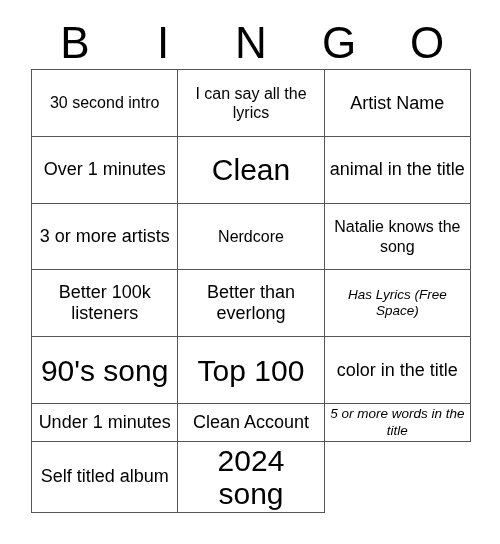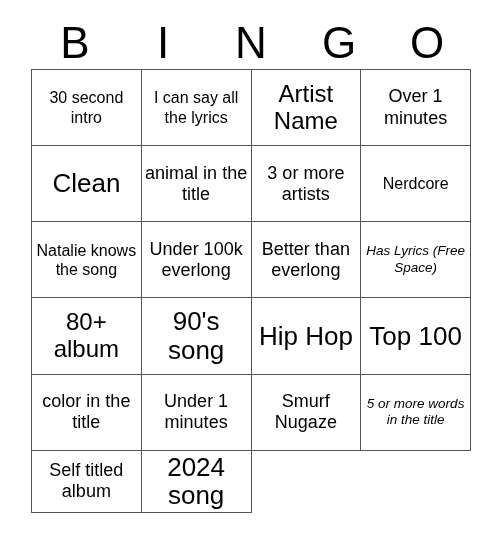--- a/index.html
+++ b/index.html
@@ -49,21 +49,21 @@
   .grid {
     position: absolute;
     left: 31px;
     top: 69px;
     width: 440px;
     height: 444px;
     box-sizing: border-box;
     border-top: 1px solid #555555;
     border-left: 1px solid #555555;
     display: grid;
-    grid-template-columns: repeat(4, 1fr);
+    grid-template-columns: repeat(3, 1fr);
     grid-template-rows: repeat(5, 1fr);
     background: #ffffff;
   }
 
   .cell {
     box-sizing: border-box;
     border-right: 1px solid #555555;
     border-bottom: 1px solid #555555;
     display: flex;
     align-items: center;
@@ -80,22 +80,22 @@
     text-align: center;
     line-height: 1.15;
     word-wrap: break-word;
     color: #000000;
   }
 
   
   .sz-xs .cell-text { font-size: 13.5px; line-height: 1.22; font-style: italic; }
   .sz-sm .cell-text { font-size: 16px;   line-height: 1.2; }
   .sz-md .cell-text { font-size: 18px;   line-height: 1.18; }
-  .sz-xl .cell-text { font-size: 24px;   line-height: 1.12; }
-  .sz-xxl .cell-text { font-size: 26px;  line-height: 1.1; text-align: center; }
+  .sz-xl .cell-text { font-size: 18px;   line-height: 1.12; }
+  .sz-xxl .cell-text { font-size: 30px;  line-height: 1.1; text-align: center; }
 </style>
 </head>
 <body>
 
 <div class="card">
 
   <div class="bingo-header">
     <div class="bingo-letter">B</div>
     <div class="bingo-letter">I</div>
     <div class="bingo-letter">N</div>
@@ -125,48 +125,42 @@
       <div class="cell sz-md">
         <span class="cell-text">3 or more artists</span>
       </div>
       <div class="cell sz-sm">
         <span class="cell-text">Nerdcore</span>
       </div>
       <div class="cell sz-sm">
         <span class="cell-text">Natalie knows the song</span>
       </div>
       <div class="cell sz-md">
-        <span class="cell-text">Under 100k everlong</span>
+        <span class="cell-text">Better 100k listeners</span>
       </div>
       <div class="cell sz-md">
         <span class="cell-text">Better than everlong</span>
       </div>
       <div class="cell sz-xs">
         <span class="cell-text">Has Lyrics (Free Space)</span>
       </div>
-      <div class="cell sz-xl">
-        <span class="cell-text">80+ album</span>
-      </div>
       <div class="cell sz-xxl">
         <span class="cell-text">90's song</span>
-      </div>
-      <div class="cell sz-xxl">
-        <span class="cell-text">Hip Hop</span>
       </div>
       <div class="cell sz-xxl">
         <span class="cell-text">Top 100</span>
       </div>
       <div class="cell sz-md">
         <span class="cell-text">color in the title</span>
       </div>
       <div class="cell sz-md">
         <span class="cell-text">Under 1 minutes</span>
       </div>
       <div class="cell sz-md">
-        <span class="cell-text">Smurf Nugaze</span>
+        <span class="cell-text">Clean Account</span>
       </div>
       <div class="cell sz-xs">
         <span class="cell-text">5 or more words in the title</span>
       </div>
       <div class="cell sz-md">
         <span class="cell-text">Self titled album</span>
       </div>
       <div class="cell sz-xxl">
         <span class="cell-text">2024 song</span>
       </div>

